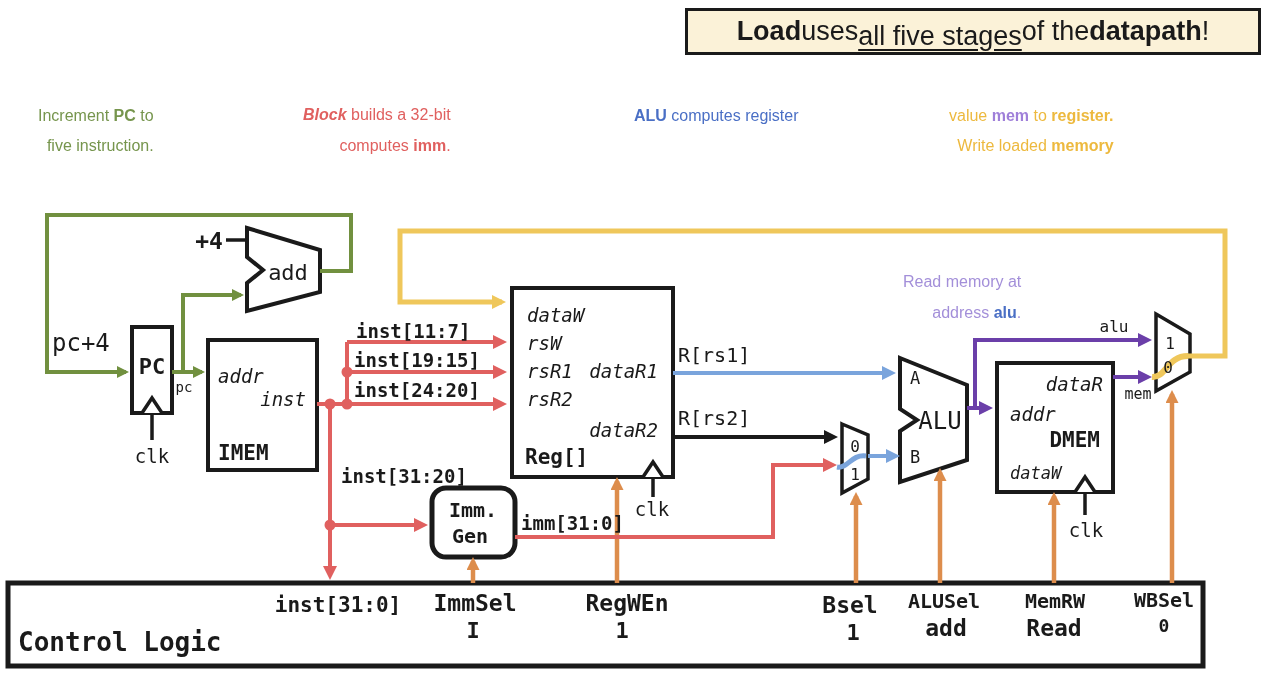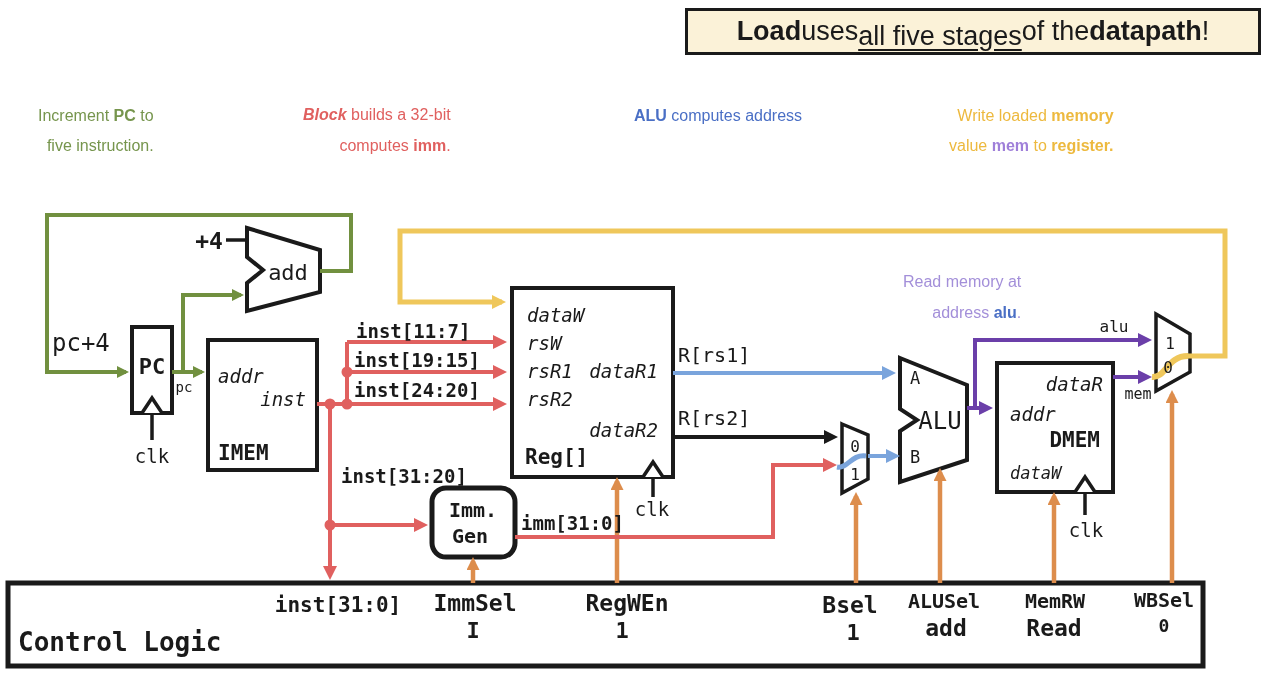--- a/index.html
+++ b/index.html
@@ -41,26 +41,26 @@
     <div><span>Increment </span><span class="b">PC</span><span> to</span></div>
     <div><span>five instruction.</span></div>
   </div>
 
   <div class="note note-red">
     <div><span class="bi">Block</span><span> builds a 32-bit</span></div>
     <div><span>computes </span><span class="b">imm</span><span>.</span></div>
   </div>
 
   <div class="note note-blue">
-    <div><span class="b">ALU</span><span> computes address</span></div>
+    <div><span class="b">ALU</span><span> computes register</span></div>
   </div>
 
   <div class="note note-yellow">
+    <div><span>value </span><span class="b mem-purple">mem</span><span> to </span><span class="b">register</span><span class="b">.</span></div>
     <div><span>Write loaded </span><span class="b">memory</span></div>
-    <div><span>value </span><span class="b mem-purple">mem</span><span> to </span><span class="b">register</span><span class="b">.</span></div>
   </div>
 
   <div class="note note-purple">
     <div><span>Read memory at</span></div>
     <div><span>address </span><span class="b alu-blue">alu</span><span>.</span></div>
   </div>
 
   <svg width="1266" height="674" viewBox="0 0 1266 674">
     <defs>
       <marker id="ag" markerWidth="12" markerHeight="12" refX="9" refY="6" orient="auto" markerUnits="userSpaceOnUse">

